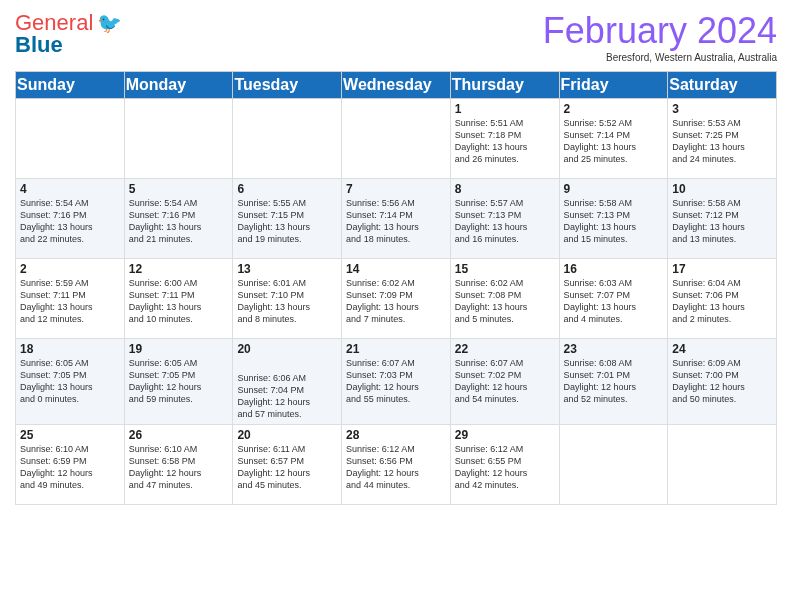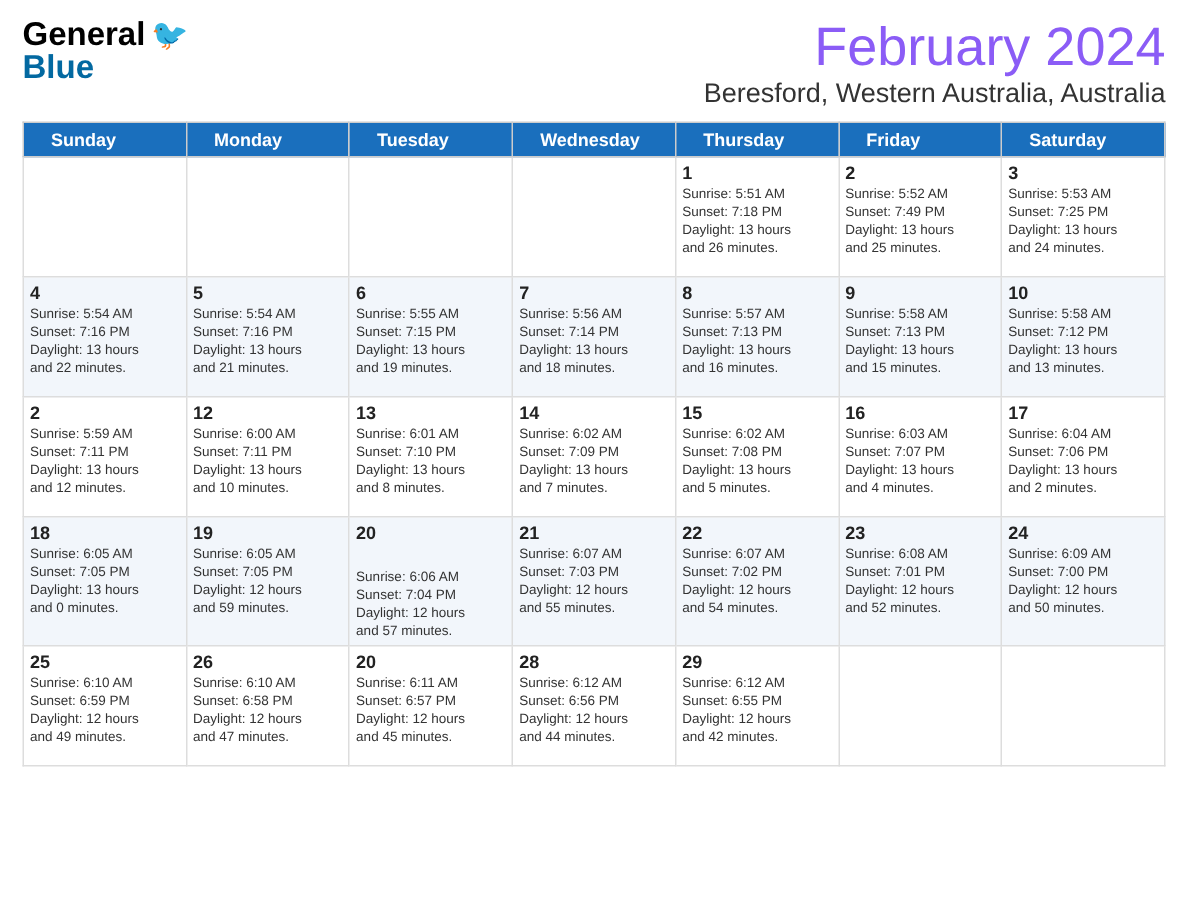--- a/index.html
+++ b/index.html
@@ -2,41 +2,41 @@
 <html><head>
   <meta charset="utf-8">
   <style>
     * { box-sizing: border-box; margin: 0; padding: 0; }
     body { font-family: Arial, sans-serif; background: #fff; width: 792px; height: 612px; overflow: hidden; }
     .page { width: 792px; height: 612px; padding: 10px 15px; }
     .header { display: flex; justify-content: space-between; align-items: flex-start; margin-bottom: 8px; }
     .logo { display: flex; flex-direction: column; }
     .title-block { text-align: right; }
     .month-title { font-size: 36px; color: #8b5cf6; font-weight: normal; }
-    .location { font-size: 18px; color: #333; }
+    .location { font-size: 10px; color: #333; }
     table { width: 100%; border-collapse: collapse; table-layout: fixed; }
     thead tr { background-color: #1a6fbd; }
-    thead th { color: #fff; font-size: 12px; font-weight: bold; text-align: left; padding: 4px 18px; border: 1px solid #ccc; }
+    thead th { color: #fff; font-size: 16px; font-weight: bold; text-align: left; padding: 4px 1px; border: 1px solid #ccc; }
     tbody tr { border: 1px solid #ccc; }
     tbody td { vertical-align: top; padding: 3px 4px; font-size: 9.5px; color: #222; border: 1px solid #ddd; height: 80px; }
     .day-num { font-size: 12px; font-weight: bold; color: #222; display: block; margin-bottom: 1px; }
     .cell-text { font-size: 9px; line-height: 1.35; color: #333; }
     .empty-cell { background: #f9f9f9; }
     tbody tr:nth-child(odd) td { background-color: #fff; }
     tbody tr:nth-child(even) td { background-color: #f2f6fb; }
     tbody td.empty-cell { background-color: inherit; }
   </style>
 </head>
 <body>
 
 <div class="page">
   <div class="header">
     <div class="logo">
       <div style="display:flex;align-items:center;gap:4px;">
-        <span style="font-size:22px;font-weight:bold;color:#000000;">General</span>
+        <span style="font-size:22px;font-weight:normal;color:#ef4444;">General</span>
         <span style="color:#4a90d9;font-size:20px;">🐦</span>
       </div>
       <span style="font-size:22px;font-weight:bold;color:#0369a1;margin-top:-4px;">Blue</span>
     </div>
     <div class="title-block">
       <div class="month-title">February 2024</div>
       <div class="location">Beresford, Western Australia, Australia</div>
     </div>
   </div>
 
@@ -61,21 +61,21 @@
           <td>
             <span class="day-num">1</span>
             <div class="cell-text" style="white-space: pre-line;">Sunrise: 5:51 AM
 Sunset: 7:18 PM
 Daylight: 13 hours
 and 26 minutes.</div>
           </td>
           <td>
             <span class="day-num">2</span>
             <div class="cell-text" style="white-space: pre-line;">Sunrise: 5:52 AM
-Sunset: 7:49 PM
+Sunset: 7:14 PM
 Daylight: 13 hours
 and 25 minutes.</div>
           </td>
           <td>
             <span class="day-num">3</span>
             <div class="cell-text" style="white-space: pre-line;">Sunrise: 5:53 AM
 Sunset: 7:25 PM
 Daylight: 13 hours
 and 24 minutes.</div>
           </td>

